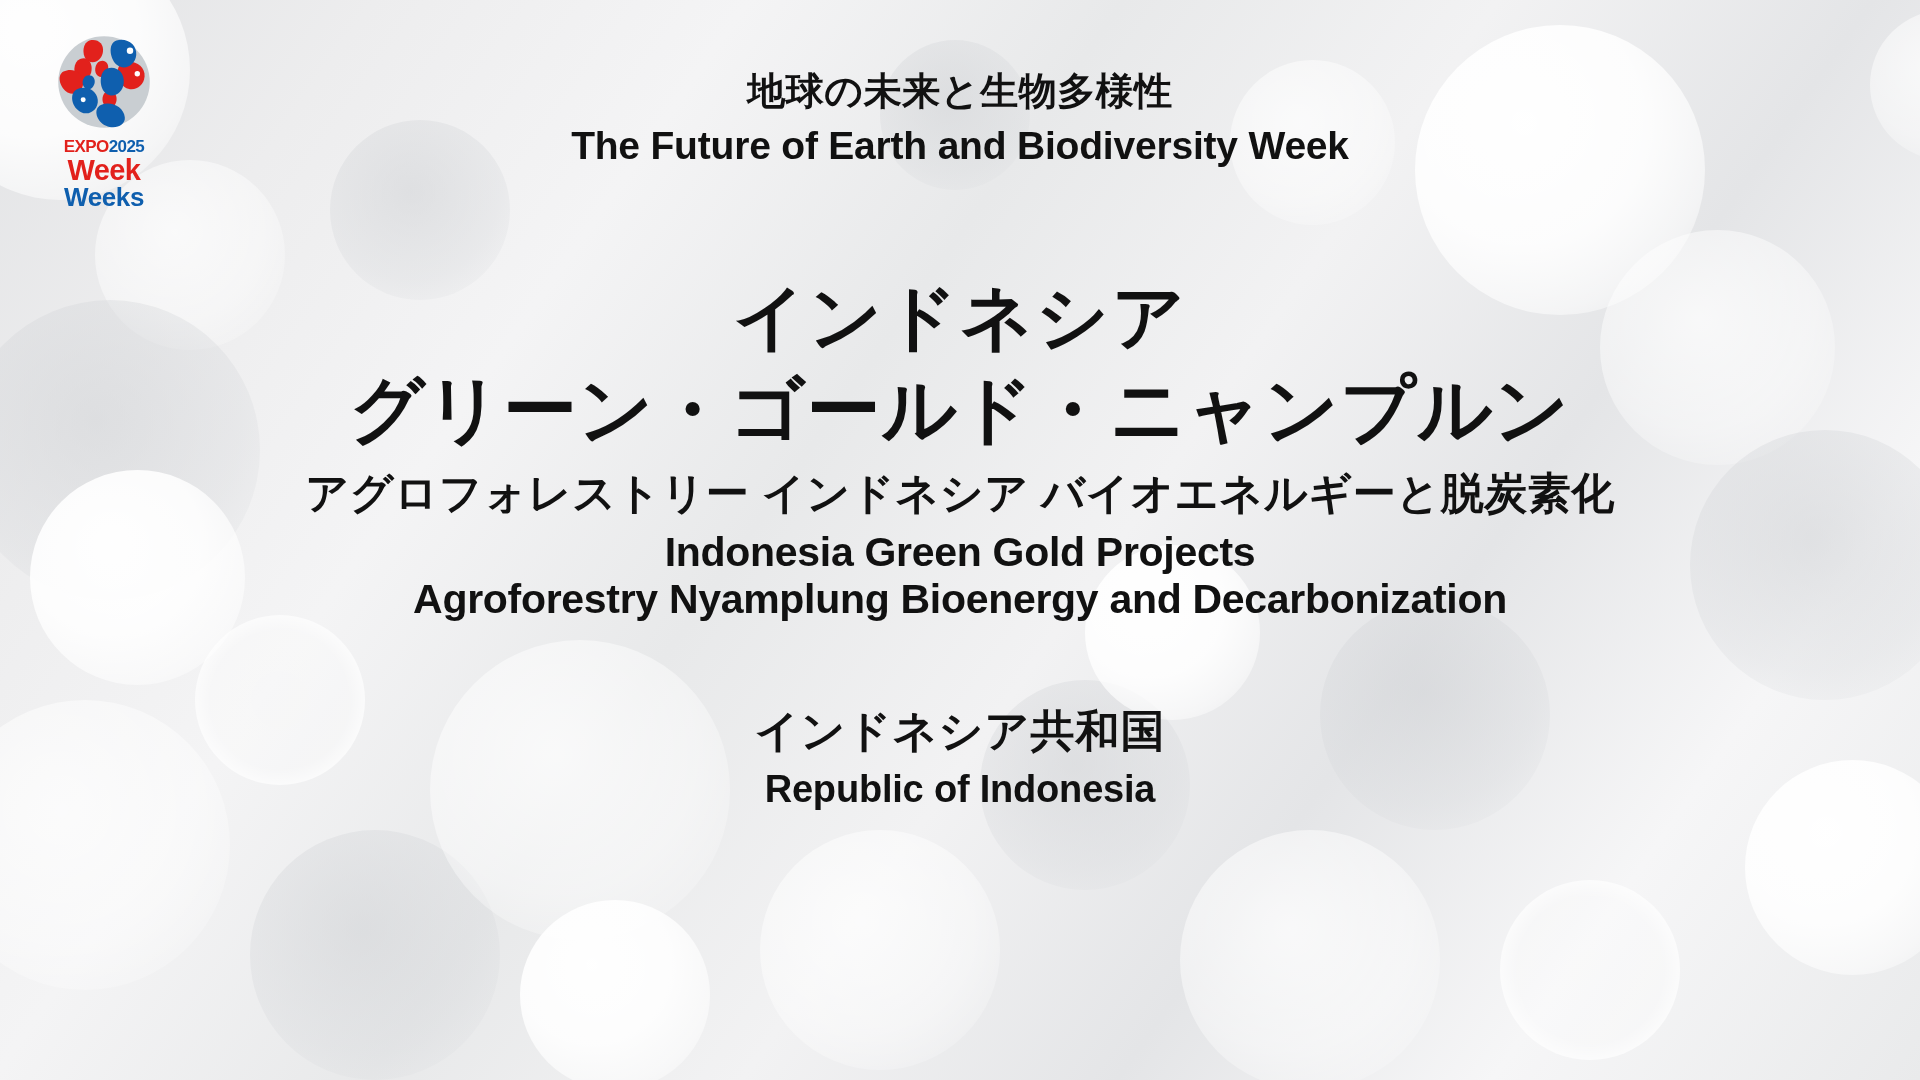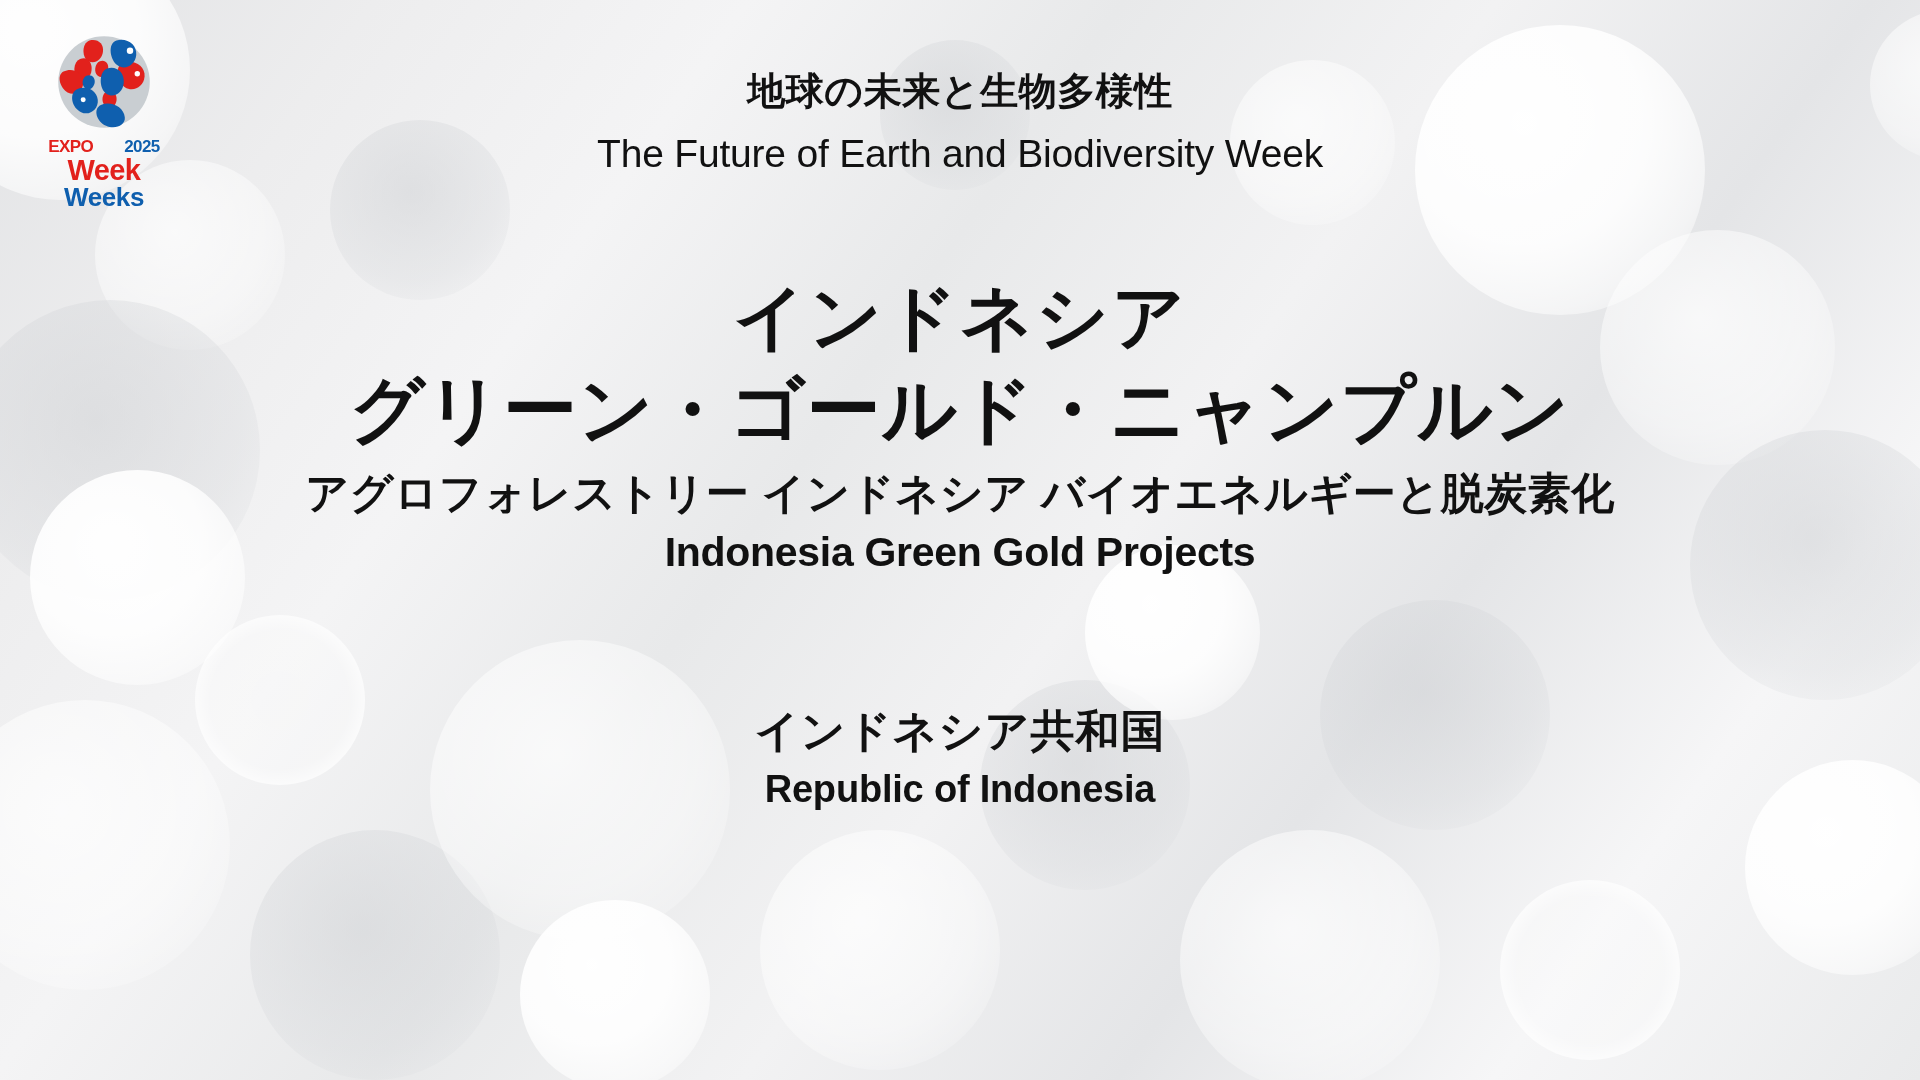--- a/index.html
+++ b/index.html
@@ -91,21 +91,21 @@
     text-align: center;
     line-height: 1.0;
     font-weight: 700;
     letter-spacing: -0.2px;
   }
   .logo-line-1 {
     font-size: 17px;
     white-space: nowrap;
   }
   .logo-expo { color: #e2211c; letter-spacing: -0.6px; }
-  .logo-year { color: #0f5fae; letter-spacing: -0.6px; padding-left: 31px; }
+  .logo-year { color: #0f5fae; letter-spacing: -0.6px; }
   .logo-theme {
     display: block;
     font-size: 29px;
     color: #e2211c;
     margin-top: 1px;
     letter-spacing: -0.6px;
   }
   .logo-weeks {
     display: block;
     font-size: 26px;
@@ -129,24 +129,24 @@
     right: 0;
   }
   .week-jp {
     font-size: 38px;
     font-weight: 700;
     line-height: 1.22;
     letter-spacing: 0.5px;
   }
   .week-en {
     font-size: 39px;
-    font-weight: 400;
+    font-weight: 700;
     line-height: 1.22;
     letter-spacing: -0.2px;
-    margin-top: 16px;
+    margin-top: 8px;
   }
 
   .main-title {
     position: absolute;
     top: 275px;
     left: 0;
     right: 0;
   }
   .title-jp-1 {
     font-size: 72px;
@@ -265,20 +265,21 @@
       <div class="week-jp">地球の未来と生物多様性</div>
       <div class="week-en">The Future of Earth and Biodiversity Week</div>
     </div>
 
     <div class="main-title">
       <div class="title-jp-1">インドネシア</div>
       <div class="title-jp-2">グリーン・ゴールド・ニャンプルン</div>
       <div class="subtitle-jp">アグロフォレストリー インドネシア バイオエネルギーと脱炭素化</div>
       <div class="subtitle-en">
         <div class="subtitle-en-1">Indonesia Green Gold Projects</div>
+        <div class="subtitle-en-2">Agroforestry Nyamplung Bioenergy and Decarbonization</div>
       </div>
     </div>
 
     <div class="org-block">
       <div class="org-jp">インドネシア共和国</div>
       <div class="org-en">Republic of Indonesia</div>
     </div>
 
   </div>
 </div>

